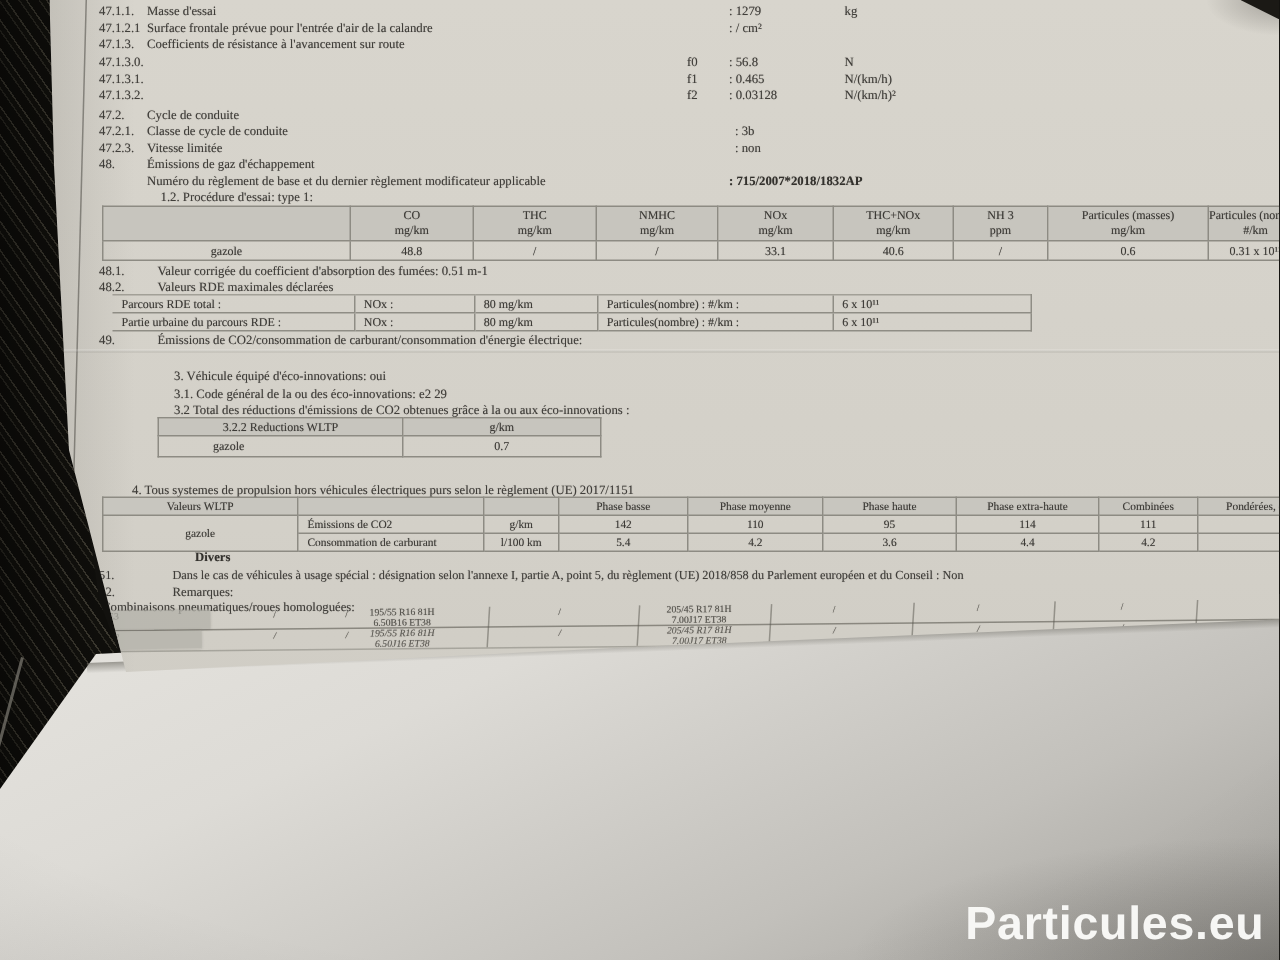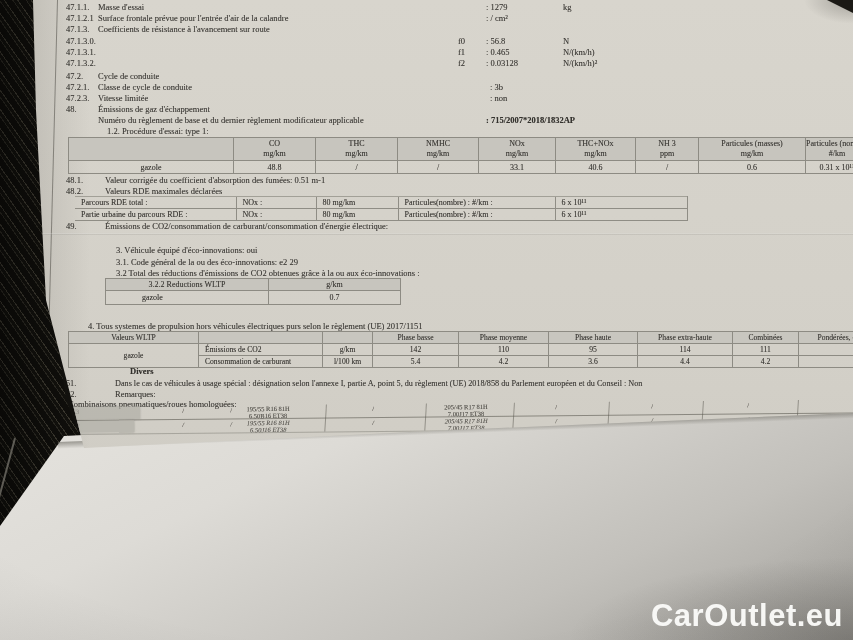--- a/index.html
+++ b/index.html
@@ -363,14 +363,14 @@
       <span class="cell trow2" style="left:579px;top:15px;width:10px">/</span>
       <span class="cell trow2" style="left:675px;top:15px;width:10px">/</span>
 
       <div class="tape" style="left:2px;top:0;width:70px;height:13px"></div>
       <div class="tape" style="left:2px;top:14px;width:64px;height:12px"></div>
     </div>
   </div>
 
   <div class="wm-shade"></div>
   <div class="vignette"></div>
-  <div class="watermark">CarOutlet.eu</div>
+  <div class="watermark">Particules.eu</div>
 </div>
 
 </body></html>

